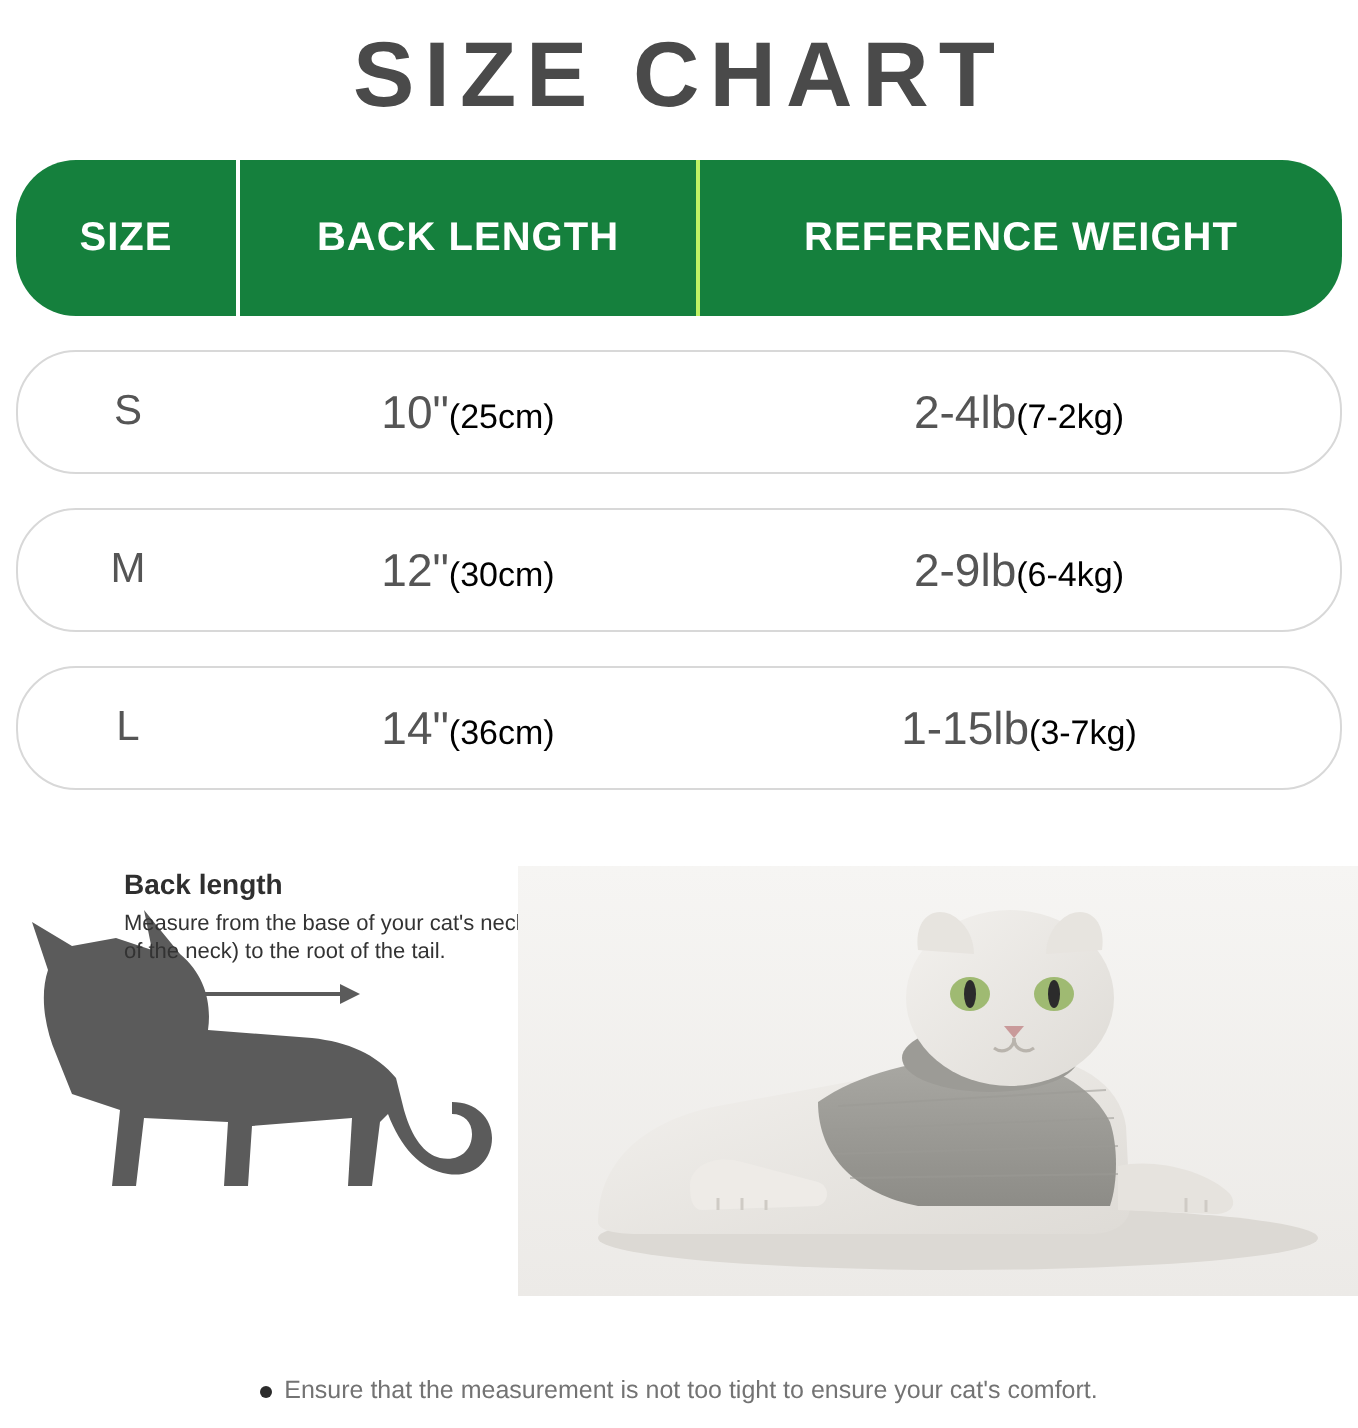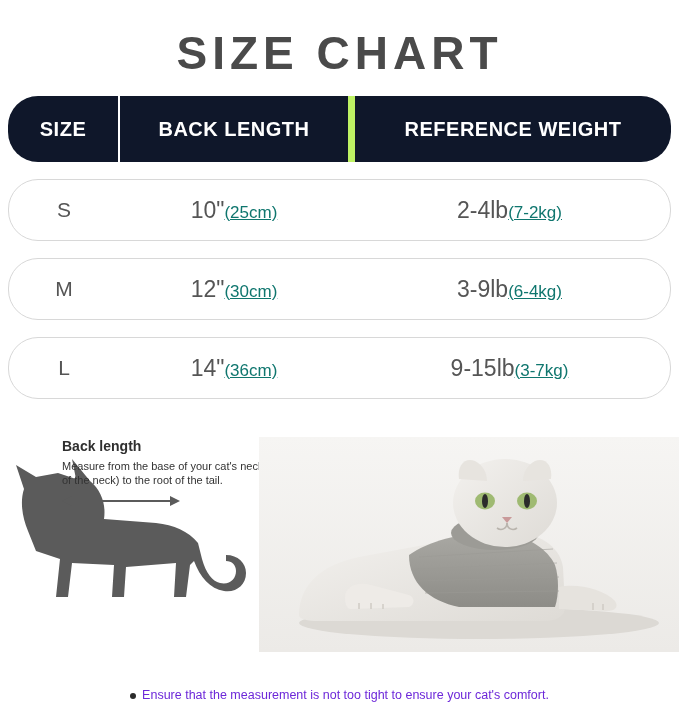--- a/index.html
+++ b/index.html
@@ -22,50 +22,50 @@
     box-sizing: border-box;
   }
 
   
   .title {
     text-align: center;
     font-size: 46px;
     font-weight: bold;
     letter-spacing: 5px;
     color: #4a4a4a;
-    padding-top: 24px;
+    padding-top: 8px;
     line-height: 58px;
   }
 
   
   .table {
     margin: 14px 8px 0 8px;
     width: 663px;
     box-sizing: border-box;
   }
   .header-row {
     display: flex;
-    background: #0f172a;
+    background: #15803d;
     border-radius: 30px;
-    height: 66px;
+    height: 78px;
     overflow: hidden;
     color: #ffffff;
   }
   .header-cell {
     display: flex;
     align-items: center;
     justify-content: center;
     font-size: 20px;
     font-weight: bold;
     letter-spacing: 0.5px;
     box-sizing: border-box;
   }
   .header-cell.c1 { width: 110px; }
   .header-cell.c2 { width: 230px; border-left: 2px solid #ffffff; }
-  .header-cell.c3 { flex: 1; border-left: 7px solid #bef264; }
+  .header-cell.c3 { flex: 1; border-left: 2px solid #bef264; }
 
   .data-row {
     display: flex;
     align-items: center;
     height: 62px;
     margin-top: 17px;
     border: 1px solid #d8d8d8;
     border-radius: 30px;
     box-sizing: border-box;
     background: #ffffff;
@@ -75,22 +75,21 @@
     align-items: baseline;
     justify-content: center;
     box-sizing: border-box;
     color: #555555;
   }
   .data-cell.c1 { width: 110px; font-size: 21px; }
   .data-cell.c2 { width: 230px; font-size: 23px; }
   .data-cell.c3 { flex: 1; font-size: 23px; }
   .sub {
     font-size: 17px;
-    color: #0f766e;
-    text-decoration: underline;
+    color: #000000;
   }
 
   
   .illustration {
     position: relative;
     margin-top: 38px;
     height: 215px;
   }
   .cat-silhouette {
     position: absolute;
@@ -132,21 +131,21 @@
   }
 
   
   .footer-note {
     position: absolute;
     bottom: 12px;
     left: 0;
     width: 100%;
     text-align: center;
     font-size: 12.5px;
-    color: #6d28d9;
+    color: #737373;
   }
   .bullet {
     display: inline-block;
     width: 6px;
     height: 6px;
     border-radius: 50%;
     background: #2b2b2b;
     margin-right: 6px;
     vertical-align: middle;
   }
@@ -178,33 +177,33 @@
       </div>
     </div>
 
     <div class="data-row">
       <div class="data-cell c1">M</div>
       <div class="data-cell c2">
         <span>12"</span>
           <span class="sub">(30cm)</span>
       </div>
       <div class="data-cell c3">
-        <span>3-9lb</span>
+        <span>2-9lb</span>
           <span class="sub">(6-4kg)</span>
       </div>
     </div>
 
     <div class="data-row">
       <div class="data-cell c1">L</div>
       <div class="data-cell c2">
         <span>14"</span>
           <span class="sub">(36cm)</span>
       </div>
       <div class="data-cell c3">
-        <span>9-15lb</span>
+        <span>1-15lb</span>
           <span class="sub">(3-7kg)</span>
       </div>
     </div>
 
   </div>
 
   <div class="illustration">
 
     <svg class="cat-silhouette" viewBox="0 0 250 180">
       <path fill="#5b5b5b" d="

